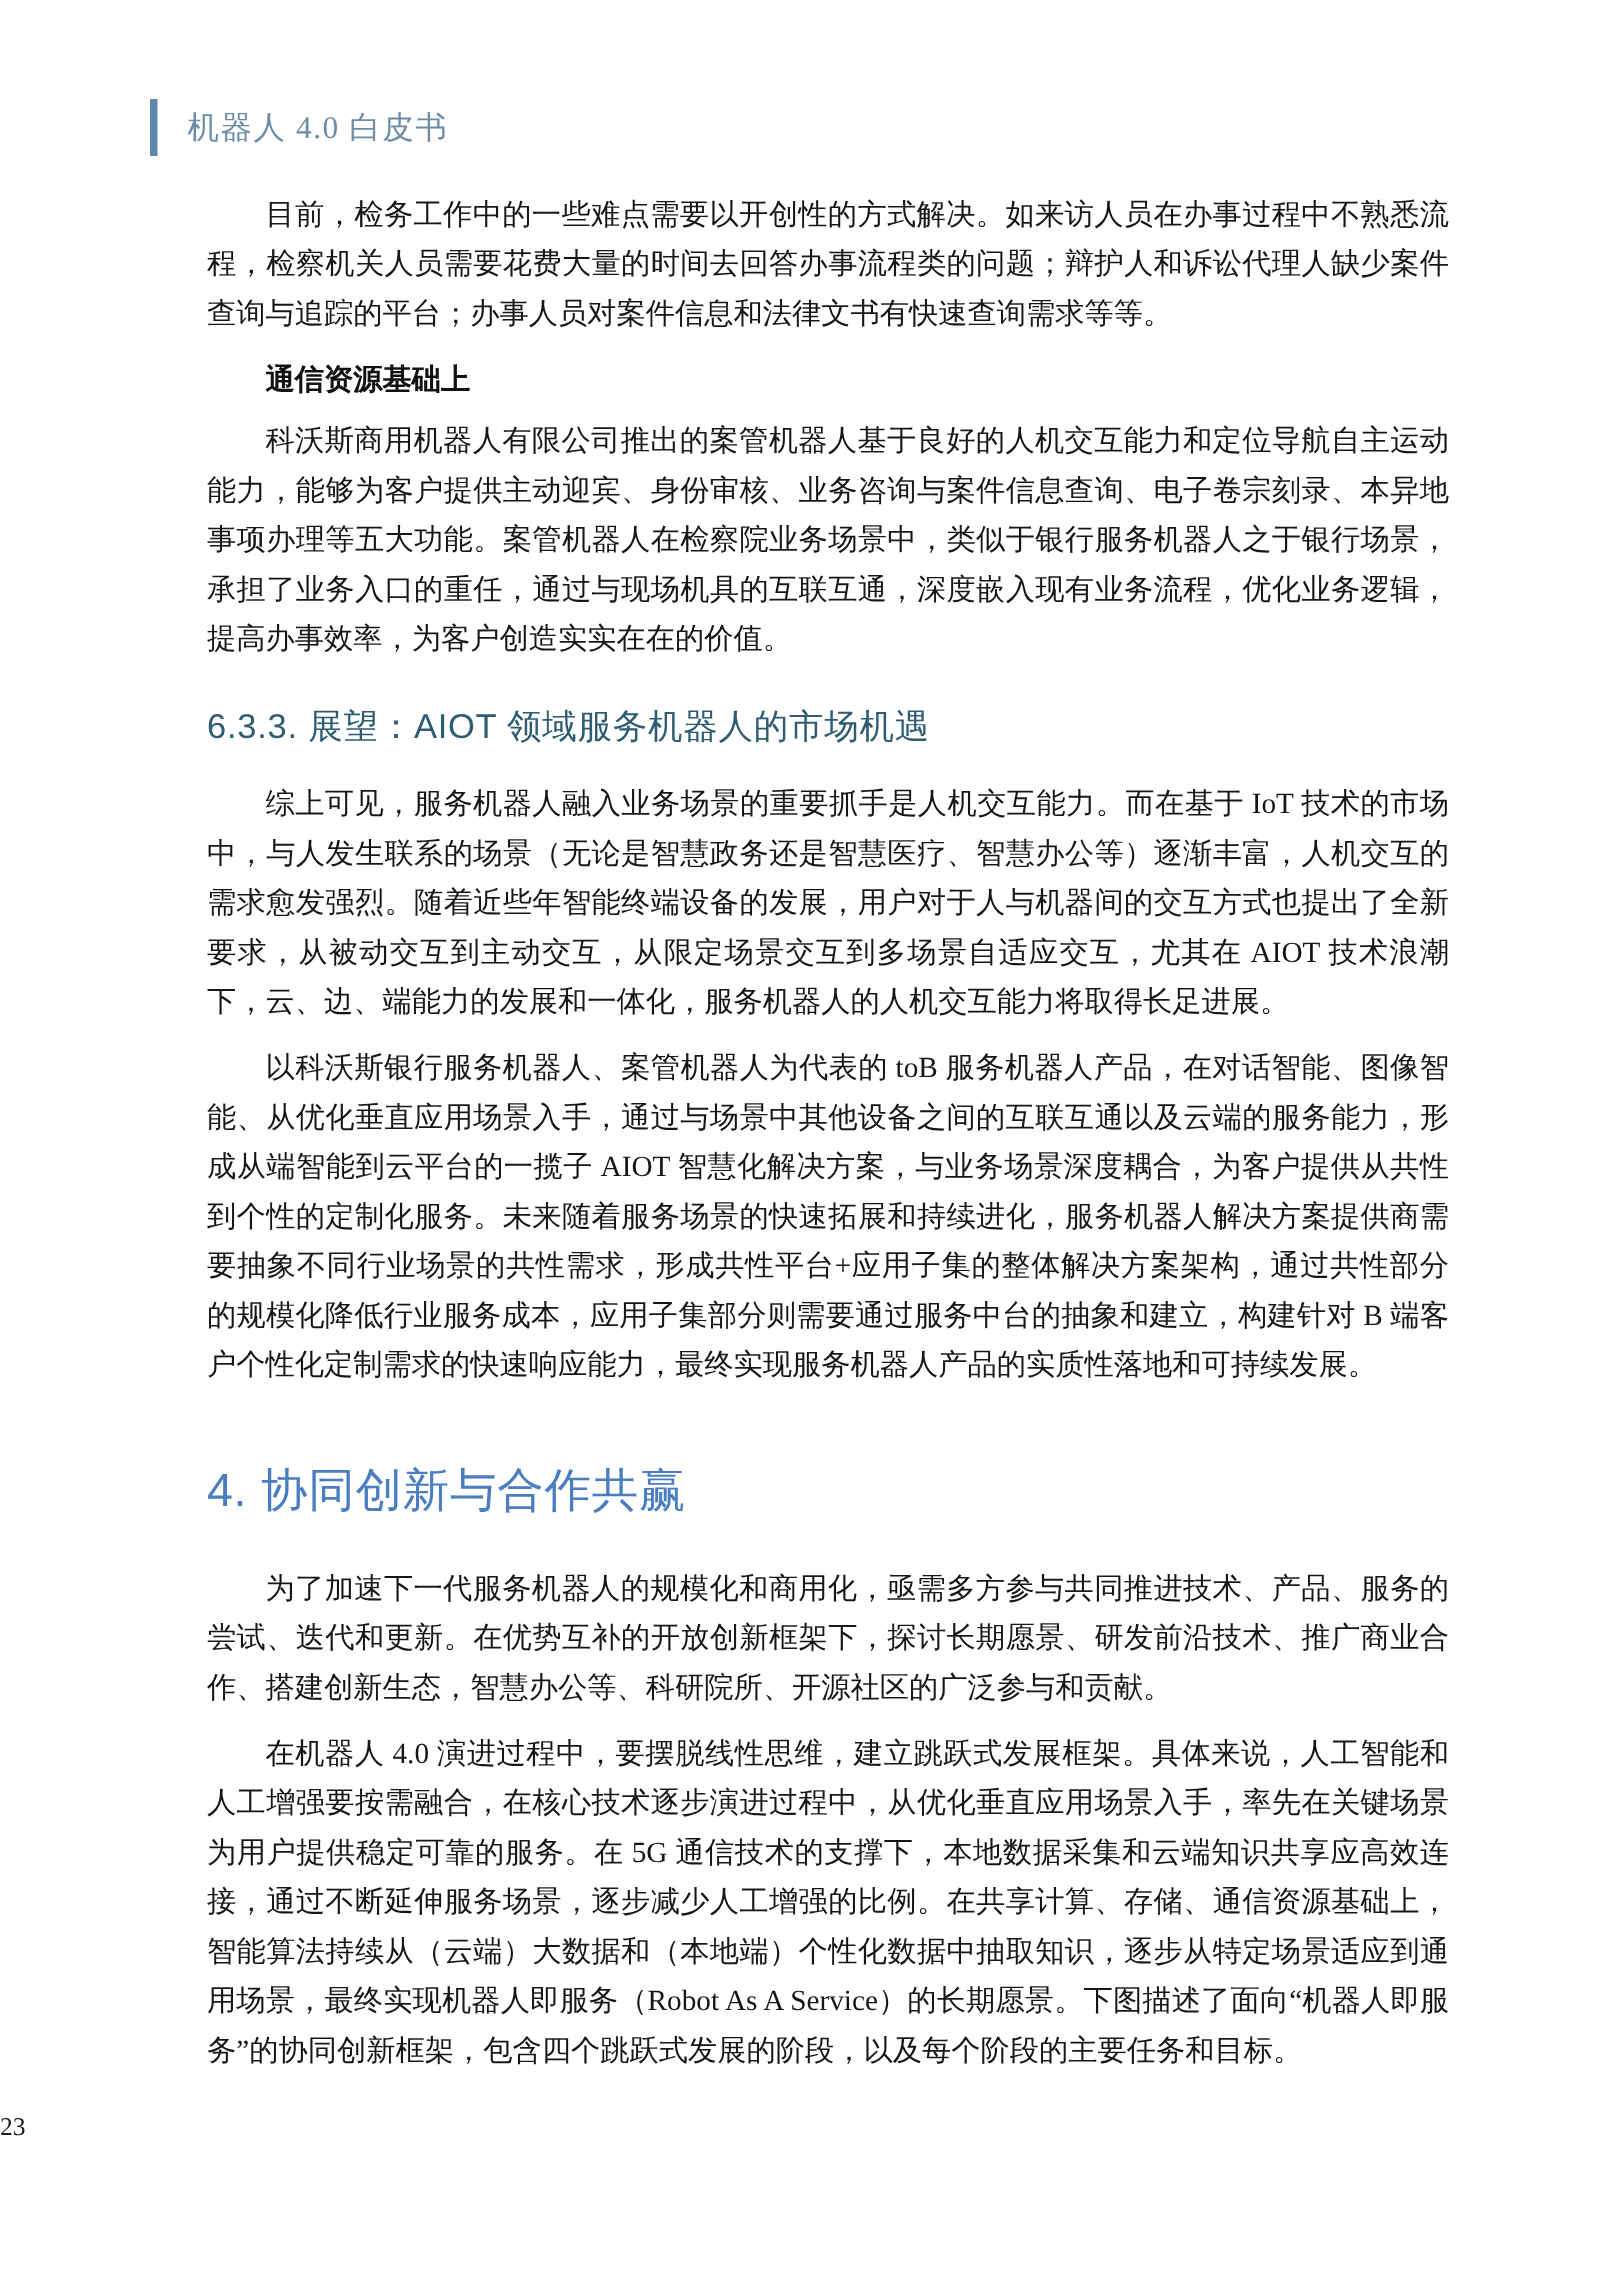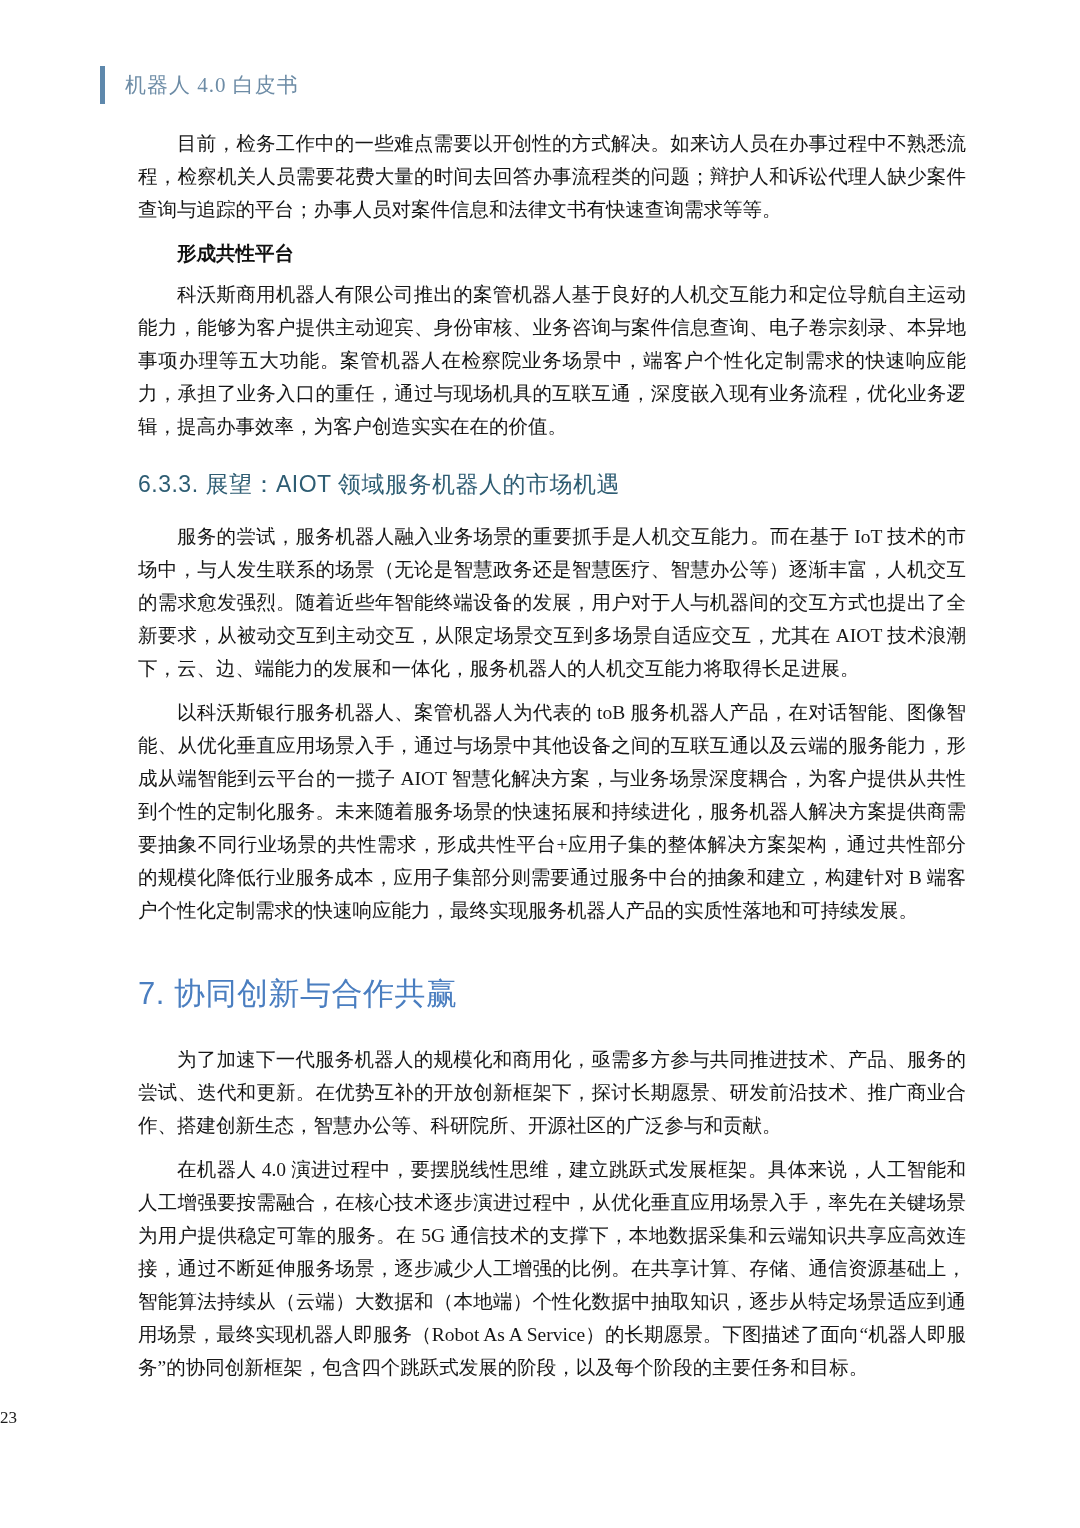--- a/index.html
+++ b/index.html
@@ -89,31 +89,31 @@
 
   <div class="doc-header">
     <div class="header-bar"></div>
     <div class="header-title">机器人 4.0 白皮书</div>
   </div>
 
   <div class="content">
 
     <p class="body-para">目前，检务工作中的一些难点需要以开创性的方式解决。如来访人员在办事过程中不熟悉流程，检察机关人员需要花费大量的时间去回答办事流程类的问题；辩护人和诉讼代理人缺少案件查询与追踪的平台；办事人员对案件信息和法律文书有快速查询需求等等。</p>
 
-    <p class="bold-sub">形成共性平台</p>
+    <p class="bold-sub">通信资源基础上</p>
 
-    <p class="body-para">科沃斯商用机器人有限公司推出的案管机器人基于良好的人机交互能力和定位导航自主运动能力，能够为客户提供主动迎宾、身份审核、业务咨询与案件信息查询、电子卷宗刻录、本异地事项办理等五大功能。案管机器人在检察院业务场景中，端客户个性化定制需求的快速响应能力，承担了业务入口的重任，通过与现场机具的互联互通，深度嵌入现有业务流程，优化业务逻辑，提高办事效率，为客户创造实实在在的价值。</p>
+    <p class="body-para">科沃斯商用机器人有限公司推出的案管机器人基于良好的人机交互能力和定位导航自主运动能力，能够为客户提供主动迎宾、身份审核、业务咨询与案件信息查询、电子卷宗刻录、本异地事项办理等五大功能。案管机器人在检察院业务场景中，类似于银行服务机器人之于银行场景，承担了业务入口的重任，通过与现场机具的互联互通，深度嵌入现有业务流程，优化业务逻辑，提高办事效率，为客户创造实实在在的价值。</p>
 
     <h2 class="section-heading">6.3.3. 展望：AIOT 领域服务机器人的市场机遇</h2>
 
-    <p class="body-para">服务的尝试，服务机器人融入业务场景的重要抓手是人机交互能力。而在基于 IoT 技术的市场中，与人发生联系的场景（无论是智慧政务还是智慧医疗、智慧办公等）逐渐丰富，人机交互的需求愈发强烈。随着近些年智能终端设备的发展，用户对于人与机器间的交互方式也提出了全新要求，从被动交互到主动交互，从限定场景交互到多场景自适应交互，尤其在 AIOT 技术浪潮下，云、边、端能力的发展和一体化，服务机器人的人机交互能力将取得长足进展。</p>
+    <p class="body-para">综上可见，服务机器人融入业务场景的重要抓手是人机交互能力。而在基于 IoT 技术的市场中，与人发生联系的场景（无论是智慧政务还是智慧医疗、智慧办公等）逐渐丰富，人机交互的需求愈发强烈。随着近些年智能终端设备的发展，用户对于人与机器间的交互方式也提出了全新要求，从被动交互到主动交互，从限定场景交互到多场景自适应交互，尤其在 AIOT 技术浪潮下，云、边、端能力的发展和一体化，服务机器人的人机交互能力将取得长足进展。</p>
 
     <p class="body-para">以科沃斯银行服务机器人、案管机器人为代表的 toB 服务机器人产品，在对话智能、图像智能、从优化垂直应用场景入手，通过与场景中其他设备之间的互联互通以及云端的服务能力，形成从端智能到云平台的一揽子 AIOT 智慧化解决方案，与业务场景深度耦合，为客户提供从共性到个性的定制化服务。未来随着服务场景的快速拓展和持续进化，服务机器人解决方案提供商需要抽象不同行业场景的共性需求，形成共性平台+应用子集的整体解决方案架构，通过共性部分的规模化降低行业服务成本，应用子集部分则需要通过服务中台的抽象和建立，构建针对 B 端客户个性化定制需求的快速响应能力，最终实现服务机器人产品的实质性落地和可持续发展。</p>
 
-    <h1 class="chapter-heading">7. 协同创新与合作共赢</h1>
+    <h1 class="chapter-heading">4. 协同创新与合作共赢</h1>
 
     <p class="body-para">为了加速下一代服务机器人的规模化和商用化，亟需多方参与共同推进技术、产品、服务的尝试、迭代和更新。在优势互补的开放创新框架下，探讨长期愿景、研发前沿技术、推广商业合作、搭建创新生态，智慧办公等、科研院所、开源社区的广泛参与和贡献。</p>
 
     <p class="body-para">在机器人 4.0 演进过程中，要摆脱线性思维，建立跳跃式发展框架。具体来说，人工智能和人工增强要按需融合，在核心技术逐步演进过程中，从优化垂直应用场景入手，率先在关键场景为用户提供稳定可靠的服务。在 5G 通信技术的支撑下，本地数据采集和云端知识共享应高效连接，通过不断延伸服务场景，逐步减少人工增强的比例。在共享计算、存储、通信资源基础上，智能算法持续从（云端）大数据和（本地端）个性化数据中抽取知识，逐步从特定场景适应到通用场景，最终实现机器人即服务（Robot As A Service）的长期愿景。下图描述了面向“机器人即服务”的协同创新框架，包含四个跳跃式发展的阶段，以及每个阶段的主要任务和目标。</p>
 
   </div>
 
   <div class="page-number">23</div>
 
 </div>

